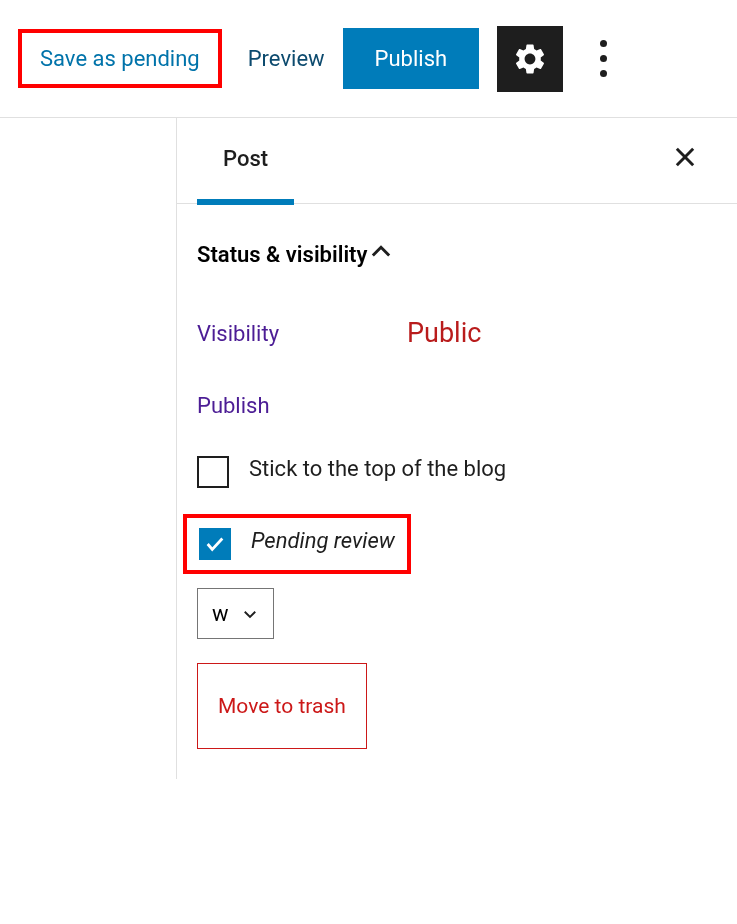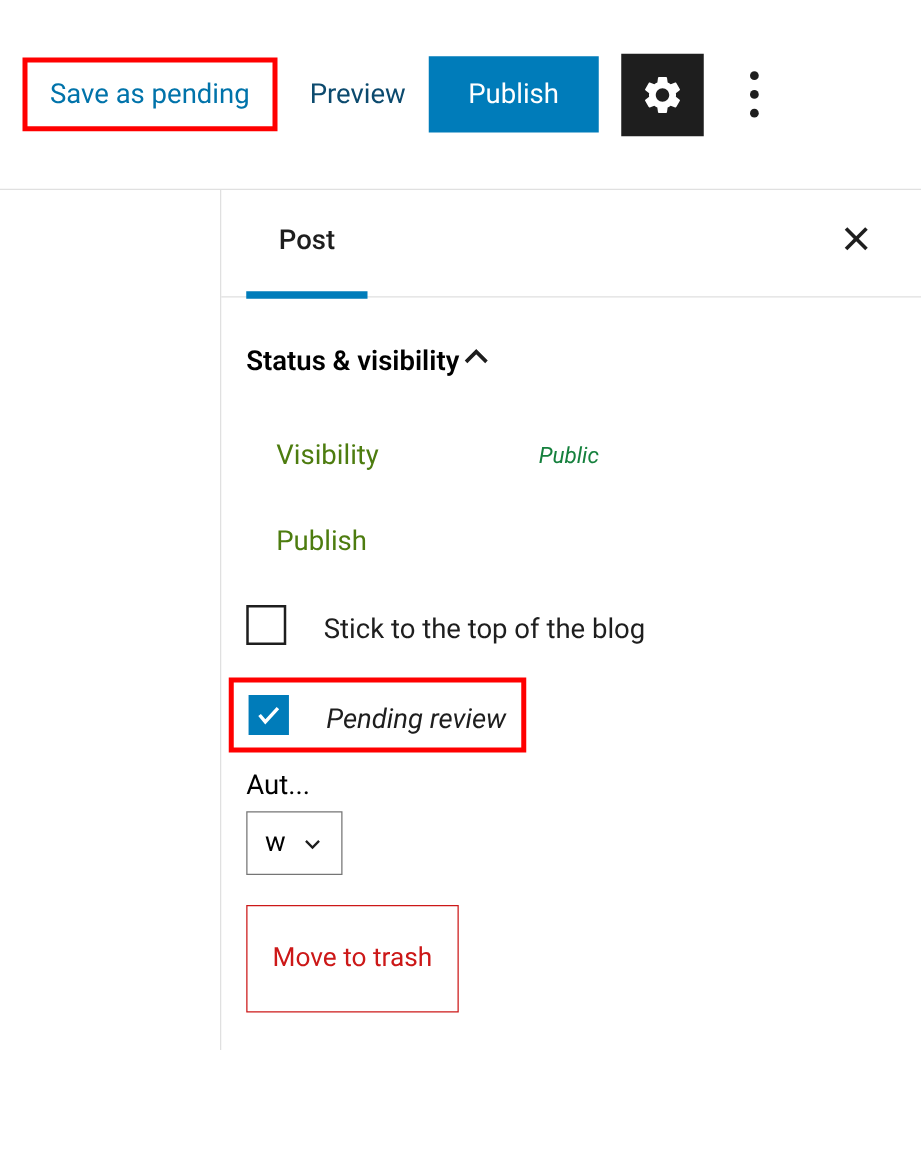--- a/index.html
+++ b/index.html
@@ -13,21 +13,21 @@
       height: 924px;
       background: #fff;
       position: relative;
     }
     .toolbar {
       display: flex;
       align-items: center;
       padding: 20px 18px 20px 18px;
       gap: 18px;
       border-bottom: 1px solid #e0e0e0;
-      height: 152px;
+      height: 118px;
     }
     .save-pending-box {
       border: 4px solid #f00;
       padding: 13px 18px;
       margin-right: 8px;
     }
     .text-link {
       color: #0073aa;
       font-size: 22px;
       cursor: pointer;
@@ -139,35 +139,33 @@
       width: 28px;
       height: 28px;
     }
     .field-row {
       display: flex;
       align-items: center;
       padding: 22px 0;
     }
     .field-label {
       font-size: 22px;
-      color: #4d7c0f;
+      color: #4c1d95;
       width: 210px;
-      margin-left: 24px;
     }
     .field-value {
-      color: #15803d;
-      font-size: 18px;
-      cursor: pointer;
-      font-style: italic;
+      color: #b91c1c;
+      font-size: 27px;
+      cursor: pointer;
     }
     .checkbox-row {
       display: flex;
-      align-items: flex-end;
+      align-items: flex-start;
       padding: 16px 0;
-      gap: 30px;
+      gap: 20px;
     }
     .checkbox-row.highlighted {
       border: 4px solid #f00;
       padding: 10px 12px;
       margin: 10px -14px 14px -14px;
       width: fit-content;
       font-style: italic;
     }
     .checkbox {
       width: 32px;
@@ -283,21 +281,20 @@
 
       <div class="checkbox-row highlighted">
         <div class="checkbox checked">
           <svg viewBox="0 0 24 24">
               <polyline points="4,12 9,18 20,6"></polyline>
             </svg>
         </div>
         <span class="checkbox-label">Pending review</span>
       </div>
 
-      <div class="author-label">Aut...</div>
       <div class="author-select">
         <span>w</span>
         <svg viewBox="0 0 24 24">
             <polyline points="5,9 12,16 19,9" fill="none" stroke="#1e1e1e" stroke-width="2.5"></polyline>
           </svg>
       </div>
 
       <button class="trash-btn">Move to trash</button>
     </div>
   </div>

